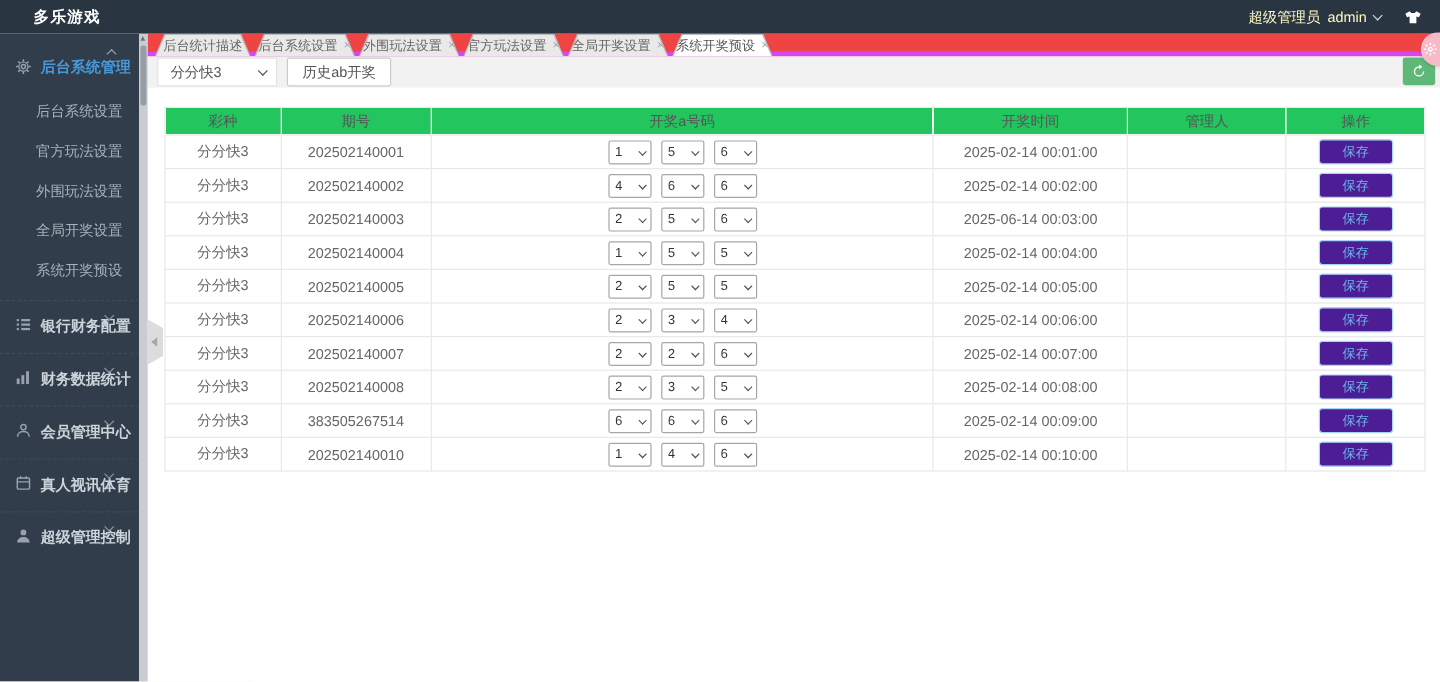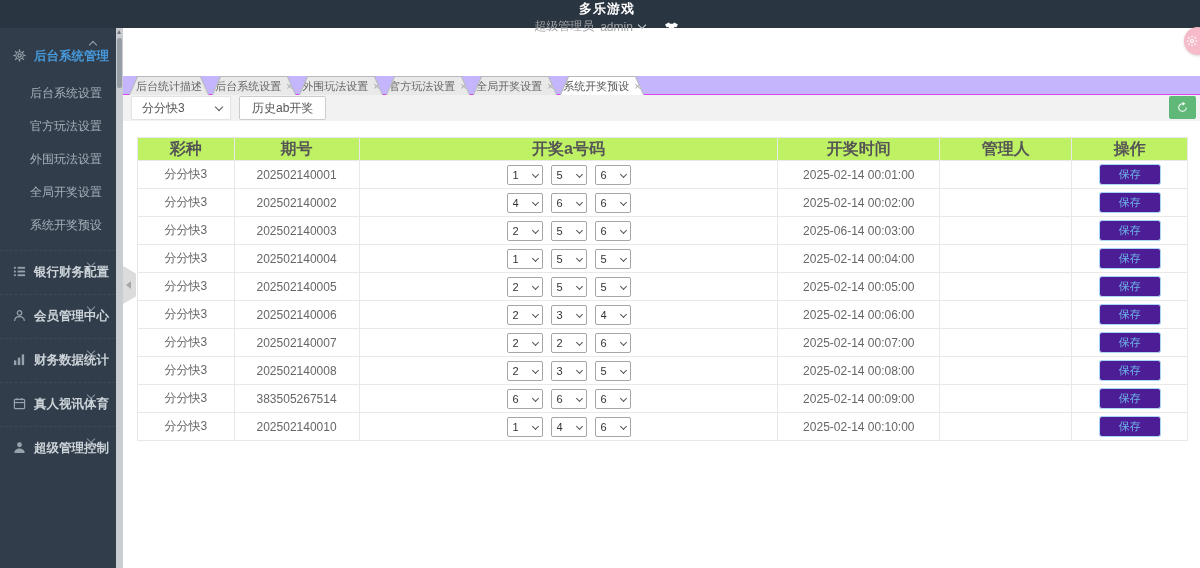--- a/index.html
+++ b/index.html
@@ -4,59 +4,59 @@
 <style>
   * { margin:0; padding:0; box-sizing:border-box; }
   html,body { width:1200px; height:568px; overflow:hidden; }
   body {
     font-family:"Liberation Sans","DejaVu Sans",sans-serif;
     background:#f2f2f2; position:relative; font-size:12px;
   }
 
   
   .topbar{position:absolute;left:0;top:0;width:1200px;height:28px;background:#2a3542;z-index:30;
-    display:flex;align-items:center;justify-content:space-between;padding:0 14px 0 28px;flex-direction:column;}
+    display:flex;align-items:center;justify-content:space-between;padding:0 14px 0 28px;}
   .brand{color:#ffffff;font-size:13px;font-weight:bold;letter-spacing:1px;}
   .top-right{display:flex;align-items:center;gap:18px;}
-  .user-block{color:#a3a3a3;font-size:12px;display:flex;align-items:center;gap:6px;cursor:pointer;}
+  .user-block{color:#fef9c3;font-size:12px;display:flex;align-items:center;gap:6px;cursor:pointer;}
   .chev-down{width:6px;height:6px;border-right:1.4px solid #cfd6dc;border-bottom:1.4px solid #cfd6dc;
     transform:rotate(45deg);margin-top:-3px;}
   .shirt{display:flex;align-items:center;cursor:pointer;}
 
   
   .sidebar{position:absolute;left:0;top:28px;width:116px;height:540px;background:#313d4a;z-index:20;}
   .side-group-main{padding:20px 0 12px 0;position:relative;}
   .side-group-head{display:flex;align-items:center;gap:8px;padding-left:13px;cursor:pointer;}
   .side-group-head .lbl{color:#4698da;font-size:12.5px;font-weight:bold;text-align:right;}
   .chev-up{width:6px;height:6px;border-left:1.4px solid #9aa5b0;border-top:1.4px solid #9aa5b0;
     transform:rotate(45deg);position:absolute;right:20px;top:14px;}
   .submenu .item{height:33px;line-height:33px;padding-left:30px;color:#a6b1bb;font-size:12px;cursor:pointer;}
   .side-group{position:relative;height:44px;border-top:1px dashed #3e4a56;display:flex;align-items:center;
-    gap:8px;padding-left:13px;cursor:pointer;}
+    gap:8px;padding-left:13px;cursor:pointer;font-family:Liberation Mono, monospace;}
   .side-group .lbl{color:#ccd3d9;font-size:12.5px;font-weight:bold;}
   .side-group .chev{width:6px;height:6px;border-right:1.4px solid #8b96a1;border-bottom:1.4px solid #8b96a1;
     transform:rotate(45deg);position:absolute;right:22px;top:9px;}
   .submenu{padding-bottom:8px;}
 
   
   .side-scroll{position:absolute;left:116px;top:28px;width:7px;height:540px;background:#c9ccd0;z-index:21;}
   .side-scroll .arrow-up{position:absolute;top:2px;left:1px;width:0;height:0;
     border-left:2.5px solid transparent;border-right:2.5px solid transparent;border-bottom:4px solid #6d7379;}
   .side-scroll .thumb{position:absolute;top:10px;left:1px;width:5px;height:50px;background:#979da4;border-radius:2px;}
 
   
   .collapse-handle{position:absolute;left:123px;top:266px;width:13px;height:38px;background:#dcdcdc;
     clip-path:polygon(0 0,100% 20%,100% 80%,0 100%);z-index:22;display:flex;align-items:center;justify-content:center;cursor:pointer;}
   .collapse-handle .tri{width:0;height:0;border-top:4px solid transparent;border-bottom:4px solid transparent;
     border-right:5px solid #a7a7a7;margin-right:2px;}
 
   
   .main{position:absolute;left:123px;top:28px;width:1077px;height:540px;background:#fff;}
 
-  .tab-bar{height:19px;background:#c4b5fd;border-bottom:1px solid #d946ef;display:flex;padding-left:6px;margin-top:48px;}
+  .tab-bar{height:19px;background:#ef4444;border-bottom:4px solid #d946ef;display:flex;padding-left:6px;}
   .tab{position:relative;height:19px;width:84px;margin-right:3px;cursor:pointer;flex:none;}
   .tab.no-close{width:80px;}
   .tab .edge{position:absolute;inset:0;background:#b7bbbf;clip-path:polygon(8px 0,calc(100% - 8px) 0,100% 100%,0 100%);}
   .tab .face{position:absolute;left:1px;right:1px;top:1px;bottom:0;background:#e9e9e9;
     clip-path:polygon(8px 0,calc(100% - 8px) 0,100% 100%,0 100%);
     display:flex;align-items:center;justify-content:center;gap:5px;font-size:11px;color:#666;white-space:nowrap;}
   .tab.active .face{background:#ffffff;color:#555;}
   .tab-close{color:#a3a7ab;font-size:11px;line-height:1;cursor:pointer;}
 
   .toolbar{height:26px;background:#f2f2f2;position:relative;display:flex;align-items:center;padding-left:8px;gap:8px;}
@@ -67,21 +67,21 @@
     border-right:1.5px solid #555;border-bottom:1.5px solid #555;transform:rotate(45deg);pointer-events:none;}
   .history-btn{height:24px;background:#fff;border:1px solid #ccc;border-radius:2px;font-size:12px;
     color:#555;padding:0 12px;cursor:pointer;}
   .refresh-btn{position:absolute;right:4px;top:1px;width:27px;height:23px;background:#5FB878;border:none;
     border-radius:2px;cursor:pointer;display:flex;align-items:center;justify-content:center;}
 
   .content{padding:16px 12px 0 14px;background:#fff;height:495px;}
 
   table.grid{width:100%;border-collapse:collapse;table-layout:fixed;}
   table.grid th,table.grid td{border:1px solid #e8e8e8;text-align:center;overflow:hidden;white-space:nowrap;}
-  table.grid th{background:#bef264;color:#555;font-size:16px;font-weight:bold;height:23px;}
+  table.grid th{background:#22c55e;color:#555;font-size:12px;font-weight:normal;height:23px;}
   table.grid td{height:28px;color:#666;font-size:12px;background:#fff;}
 
   .num-group{display:flex;align-items:center;justify-content:center;gap:8px;}
   .num-sel{appearance:none;-webkit-appearance:none;width:36px;height:20px;background:#fff;
     border:1px solid #a6a6a6;border-radius:2px;font-size:11px;color:#333;padding:0 10px 0 5px;outline:none;}
   .sel-wrap.small::after{content:"";position:absolute;right:5px;top:7px;width:4px;height:4px;
     border-right:1.3px solid #555;border-bottom:1.3px solid #555;transform:rotate(45deg);pointer-events:none;}
   .save-btn{background:#4c1d95;border:1px solid #a8d5f5;color:#6db7ea;font-size:11px;border-radius:3px;
     padding:2px 19px;cursor:pointer;text-align:right;}
 
@@ -151,38 +151,38 @@
         <rect x="1" y="10" width="2" height="2"></rect>
           <rect x="5" y="10" width="8" height="2"></rect>
       </svg>
     </span>
     <span class="lbl">银行财务配置</span>
     <span class="chev"></span>
   </div>
 
   <div class="side-group">
     <span>
-      <svg width="13" height="13" viewBox="0 0 14 14" fill="none" stroke="#97a2ac" stroke-width="1.3">
-        <circle cx="7" cy="4.2" r="2.4"></circle>
-          <path d="M1.8 12.8 C1.8 9.8 4.2 8.2 7 8.2 C9.8 8.2 12.2 9.8 12.2 12.8"></path>
-      </svg>
-    </span>
-    <span class="lbl">会员管理中心</span>
-    <span class="chev"></span>
-  </div>
-
-  <div class="side-group">
-    <span>
       <svg width="13" height="13" viewBox="0 0 14 14" fill="#97a2ac">
         <rect x="1" y="8" width="2.6" height="5"></rect>
           <rect x="5.2" y="5" width="2.6" height="8"></rect>
           <rect x="9.4" y="1.5" width="2.6" height="11.5"></rect>
       </svg>
     </span>
     <span class="lbl">财务数据统计</span>
+    <span class="chev"></span>
+  </div>
+
+  <div class="side-group">
+    <span>
+      <svg width="13" height="13" viewBox="0 0 14 14" fill="none" stroke="#97a2ac" stroke-width="1.3">
+        <circle cx="7" cy="4.2" r="2.4"></circle>
+          <path d="M1.8 12.8 C1.8 9.8 4.2 8.2 7 8.2 C9.8 8.2 12.2 9.8 12.2 12.8"></path>
+      </svg>
+    </span>
+    <span class="lbl">会员管理中心</span>
     <span class="chev"></span>
   </div>
 
   <div class="side-group">
     <span>
       <svg width="13" height="13" viewBox="0 0 14 14" fill="none" stroke="#97a2ac" stroke-width="1.3">
         <rect x="1.5" y="2.5" width="11" height="10" rx="1"></rect>
         <line x1="1.5" y1="6" x2="12.5" y2="6"></line>
         <line x1="4.5" y1="1" x2="4.5" y2="3.5"></line>
           <line x1="9.5" y1="1" x2="9.5" y2="3.5"></line>

